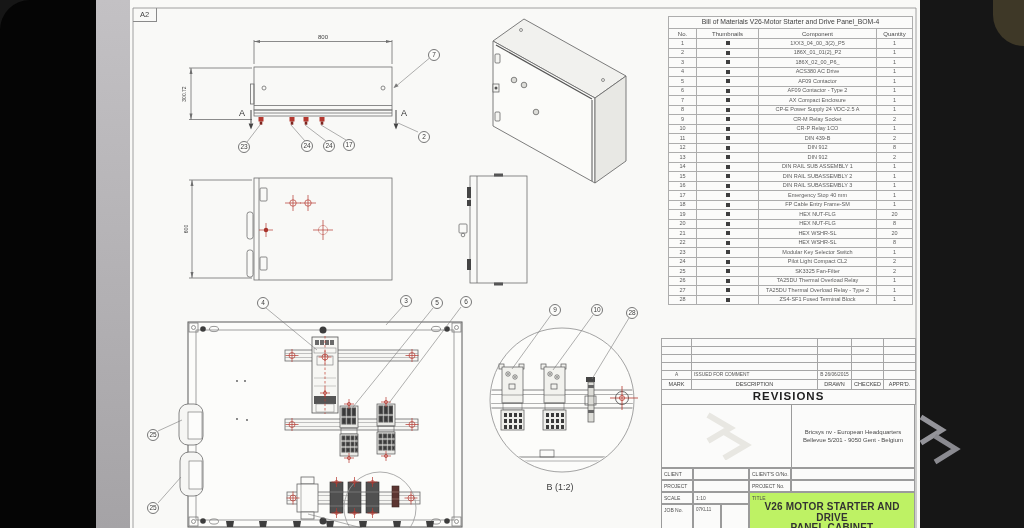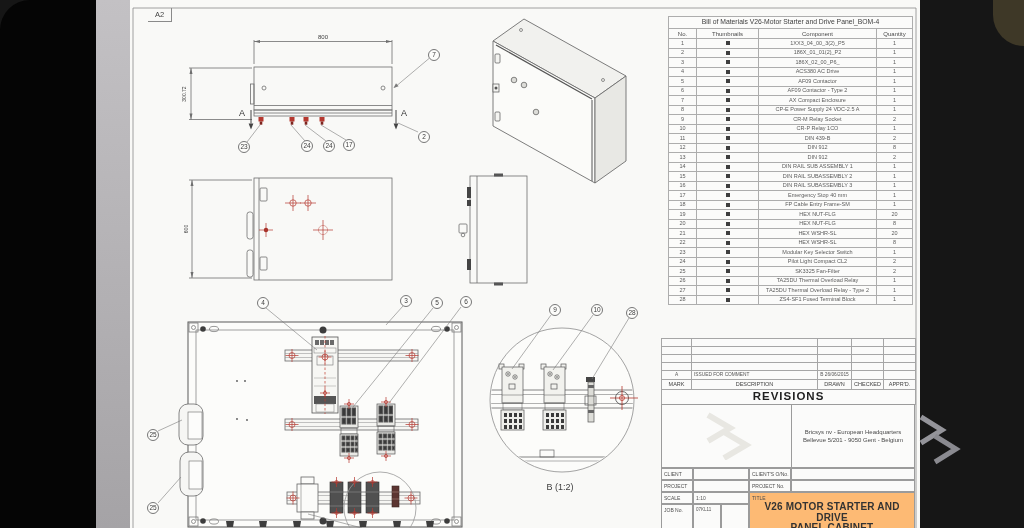--- a/index.html
+++ b/index.html
@@ -8,21 +8,21 @@
   .left-bar{position:absolute;left:0;top:0;width:96px;height:528px;background:#050505;
             border-top-left-radius:30px;}
   .gray-strip{position:absolute;left:96px;top:0;width:34px;height:528px;
               background:linear-gradient(#c3c1c4,#a5a3a6);border-right:1px solid #8f8f92;}
   .sheet{position:absolute;left:130px;top:0;width:790px;height:528px;background:#f9f9f7;}
   .corner-blob{position:absolute;left:993px;top:0;width:31px;height:46px;background:#3e3827;
                border-radius:0 0 0 46px;}
   .linework{position:absolute;left:0;top:0;pointer-events:none;}
   .format-box{position:absolute;left:133px;top:8px;width:23px;height:13px;
               border-right:1px solid #8a8a8a;border-bottom:1px solid #8a8a8a;
-              font-size:7.5px;color:#444;display:flex;align-items:center;justify-content:center;margin-left:15px;}
+              font-size:7.5px;color:#444;display:flex;align-items:center;justify-content:center;}
   .balloon{position:absolute;width:12px;height:12px;border:1px solid #777;border-radius:50%;
            background:#fcfcfa;color:#3c3c3c;font-size:6.5px;line-height:1;box-sizing:border-box;
            display:flex;align-items:center;justify-content:center;}
   
   .bom{position:absolute;left:668px;top:16px;width:244px;border-collapse:collapse;
        table-layout:fixed;background:#fbfbfa;}
   .bom td,.bom th{border:1px solid #adadad;padding:0;line-height:1;text-align:center;
                   overflow:hidden;white-space:nowrap;font-weight:normal;}
   .bom .title-row th{height:11px;font-size:6.8px;color:#3f3f3f;}
   .bom .head-row th{height:9px;font-size:6px;color:#4a4a4a;}
@@ -43,21 +43,21 @@
            border:1px solid #9b9b9b;display:flex;background:#fbfbfa;}
   .company .logo-cell{width:129px;border-right:1px solid #9b9b9b;display:flex;
                       align-items:center;justify-content:center;}
   .company .addr-cell{flex:1;display:flex;flex-direction:column;align-items:center;
                       justify-content:center;font-size:6px;line-height:8.5px;color:#4a4a4a;}
   .tb-cell{position:absolute;box-sizing:border-box;border:1px solid #9b9b9b;background:#fbfbfa;
            font-size:5px;color:#4f4f4f;line-height:1;overflow:hidden;white-space:nowrap;}
   .tb-cell .lbl{position:absolute;left:2px;top:3px;}
   .tb-value{font-size:5px;color:#555;}
   .title-cell{position:absolute;left:749px;top:492px;width:166px;height:36px;box-sizing:border-box;
-              border:1px solid #9b9b9b;background:#fdba74;}
+              border:1px solid #9b9b9b;background:#bef264;}
   .title-cell .lbl{position:absolute;left:2px;top:2px;font-size:5px;color:#4f4f4f;}
   .big-title{margin-top:9px;text-align:center;font-size:10px;font-weight:700;color:#333;
              line-height:10.5px;letter-spacing:.2px;}
   .logo-dark{position:absolute;left:915px;top:413px;}
 </style>
 </head>
 <body>
 
 <div class="screen">
   <div class="left-bar"></div>

